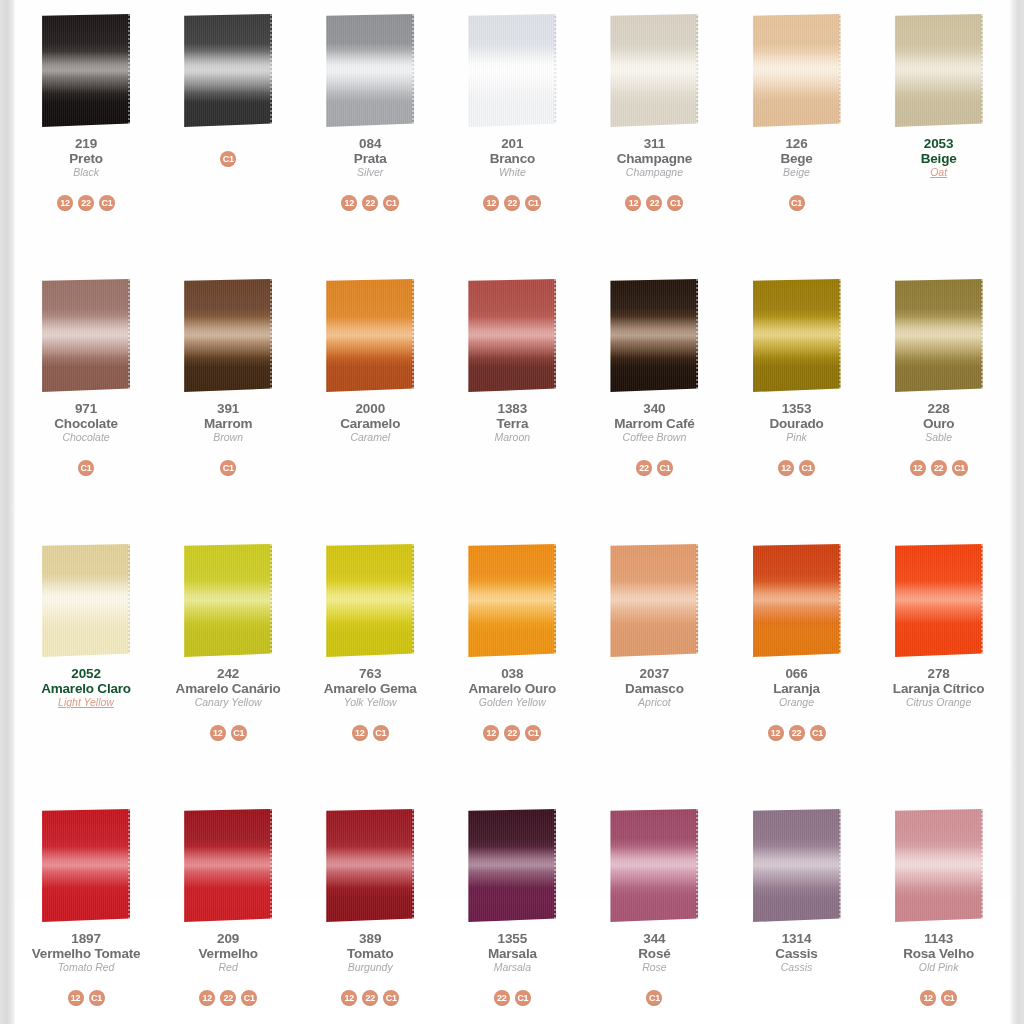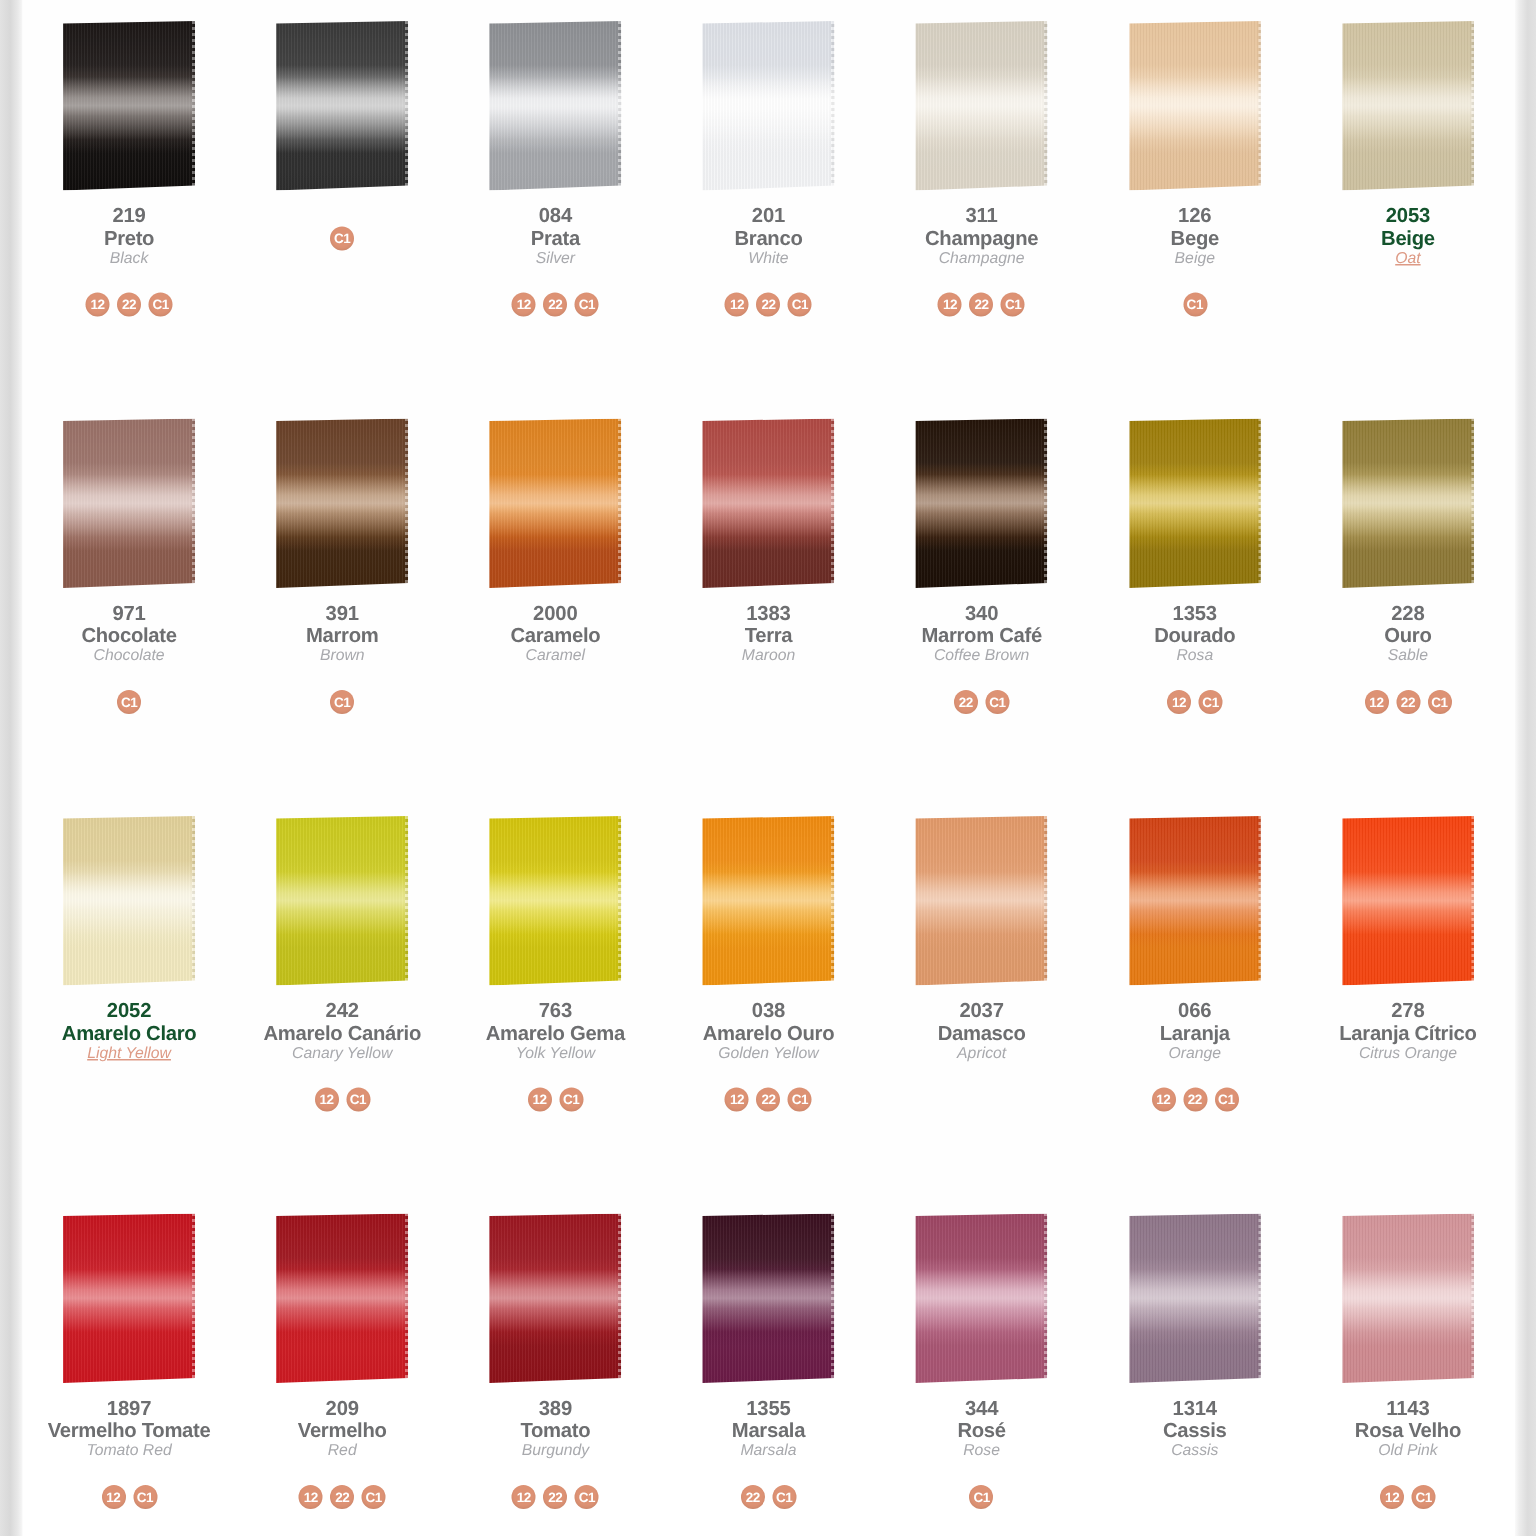--- a/index.html
+++ b/index.html
@@ -343,21 +343,21 @@
           <div class="ribbon-wrap">
             <div class="ribbon" style="background: linear-gradient(rgb(154, 122, 5) 0%, rgb(154, 122, 5) 26%, rgb(202, 164, 10) 46%, rgb(202, 164, 10) 52%, rgb(142, 114, 6) 78%, rgb(142, 114, 6) 100%);">
               <div class="weave"></div>
               <div class="sheen"></div>
               <div class="edge"></div>
             </div>
           </div>
           <div class="labels">
             <span class="code">1353</span>
             <span class="name-pt">Dourado</span>
-            <span class="name-en">Rosa</span>
+            <span class="name-en">Pink</span>
           </div>
           <div class="badges">
             <div class="badge" style="background: rgb(221, 146, 116);">12</div>
             <div class="badge" style="background: rgb(221, 146, 116);">C1</div>
           </div>
         </div>
         <div class="swatch-cell">
           <div class="ribbon-wrap">
             <div class="ribbon" style="background: linear-gradient(rgb(143, 122, 52) 0%, rgb(143, 122, 52) 26%, rgb(201, 179, 106) 46%, rgb(201, 179, 106) 52%, rgb(138, 116, 50) 78%, rgb(138, 116, 50) 100%);">
               <div class="weave"></div>

